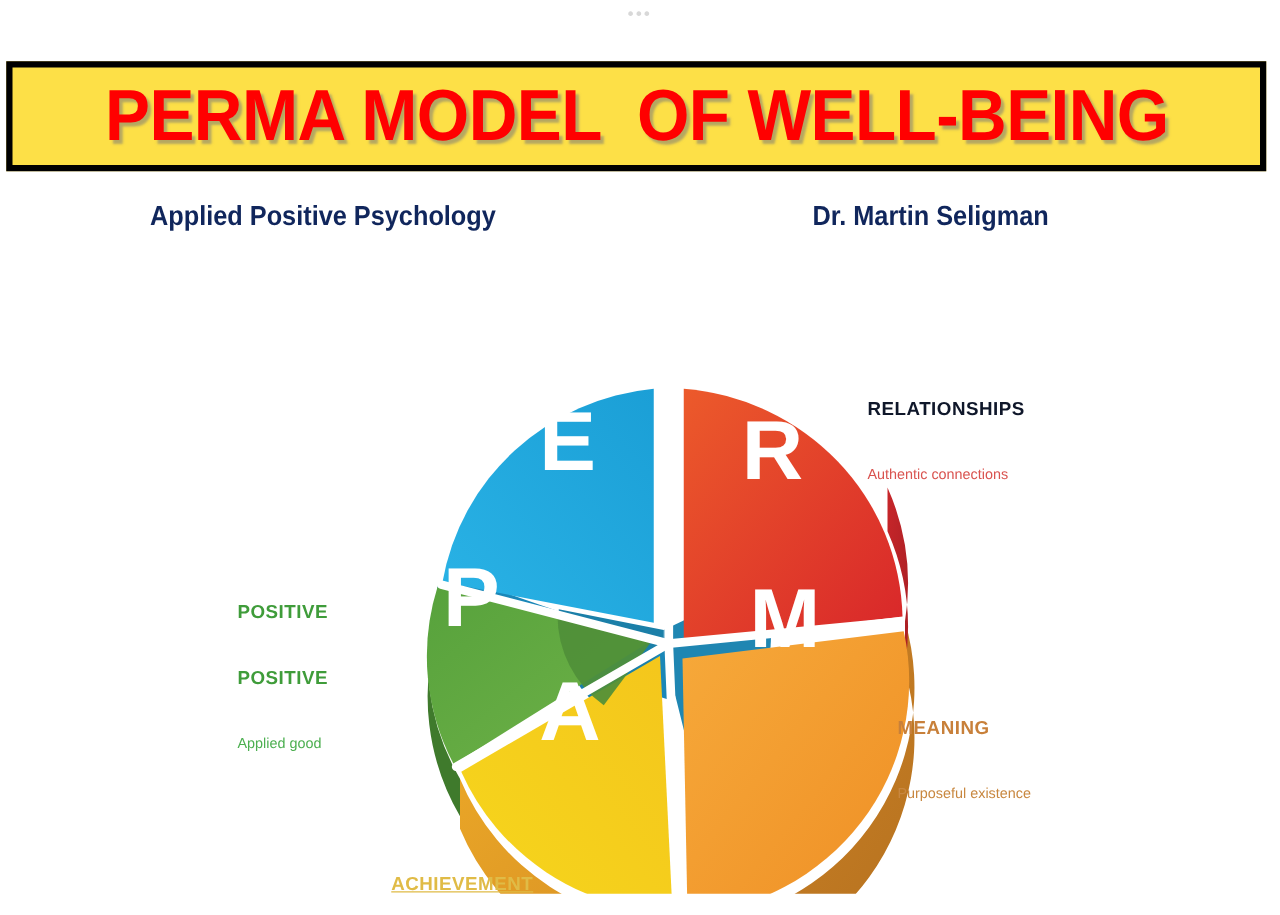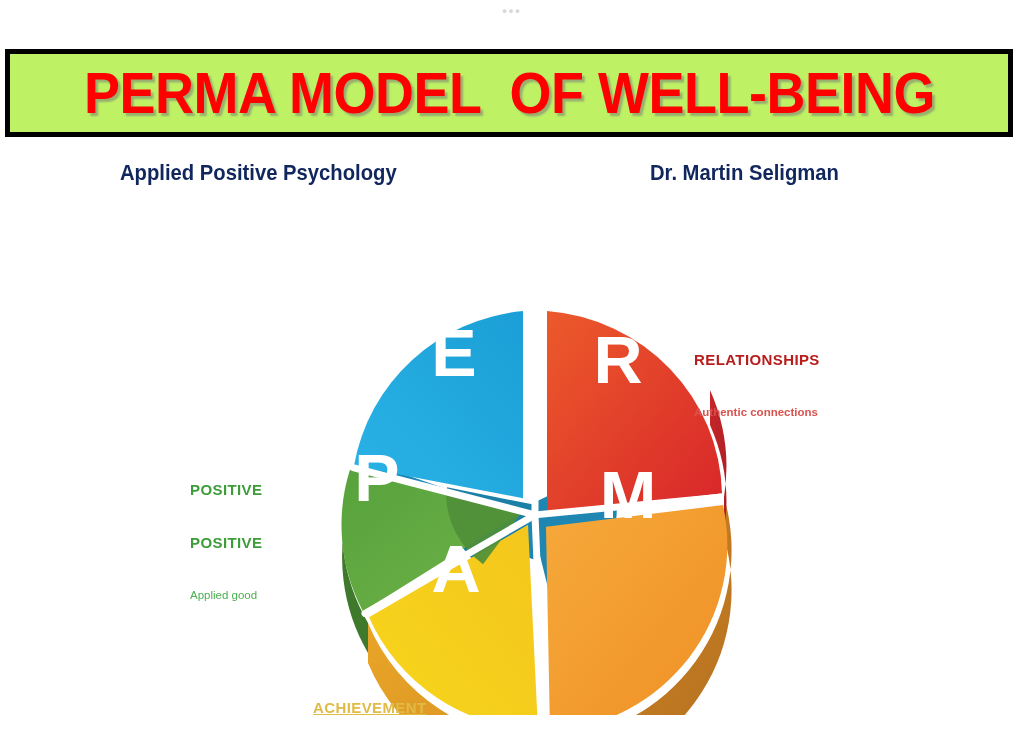--- a/index.html
+++ b/index.html
@@ -40,21 +40,21 @@
 
   
   #title-box {
     position: absolute;
     left: 5px;
     top: 49px;
     width: 1008px;
     height: 88px;
     box-sizing: border-box;
     border: 5px solid #000000;
-    background: #bef264;
+    background: #fde047;
     display: flex;
     align-items: center;
     justify-content: center;
   }
   #title-text {
     font-family: "Liberation Sans Narrow", "Liberation Sans", sans-serif;
     font-weight: bold;
     font-size: 58px;
     line-height: 60px;
     letter-spacing: -0.5px;
@@ -114,22 +114,22 @@
     line-height: 14px;
     display: block;
     margin-top: 1px;
   }
 
   #callout-engagement    { left: 298px; top: 249px; }
   #callout-engagement .head { color: #1f9ed4; }
   #callout-engagement .sub  { color: #39a8d8; }
 
   #callout-relationships { left: 694px; top: 283px; }
-  #callout-relationships .head { color: #b91c1c; margin-top: 32px; }
-  #callout-relationships .sub  { color: #d9534f; font-weight: bold; }
+  #callout-relationships .head { color: #0f172a; }
+  #callout-relationships .sub  { color: #d9534f; }
 
   #callout-positive      { left: 190px; top: 445px; }
   #callout-positive .head { color: #3f9c3a; }
   #callout-positive .sub  { color: #4caf50; }
 
   #callout-meaning       { left: 718px; top: 538px; }
   #callout-meaning .head { color: #c8803a; }
   #callout-meaning .sub  { color: #c8873f; }
 
   #callout-achievement   { left: 313px; top: 663px; }
@@ -297,19 +297,23 @@
     <span class="head">RELATIONSHIPS</span>
     <span class="sub">Authentic connections</span>
   </div>
 
   <div class="callout" id="callout-positive">
     <span class="head">POSITIVE</span>
     <span class="head">POSITIVE</span>
     <span class="sub">Applied good</span>
   </div>
 
+  <div class="callout" id="callout-meaning">
+    <span class="head">MEANING</span>
+    <span class="sub">Purposeful existence</span>
+  </div>
 
   <div class="callout" id="callout-achievement">
     <span class="head">ACHIEVEMENT</span>
     
   </div>
 
 </div>
 
 </body></html>

